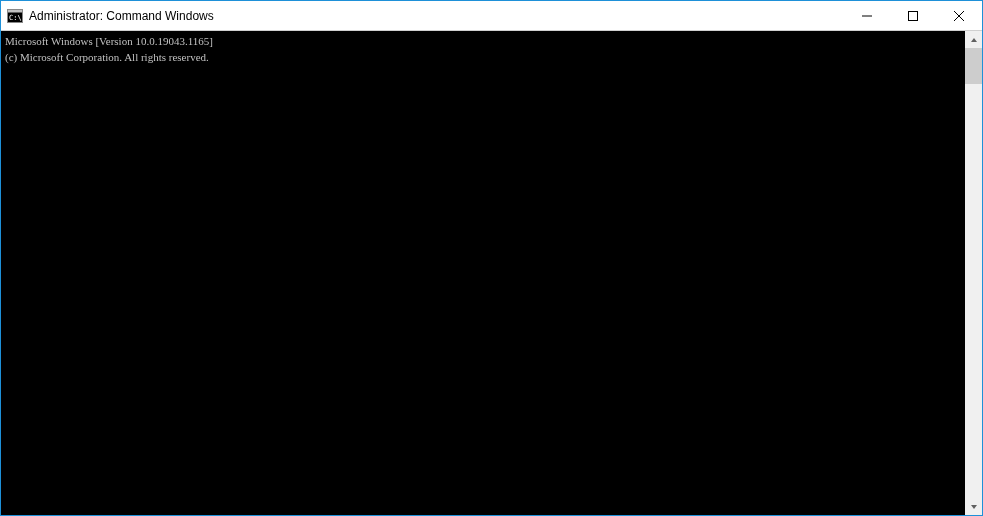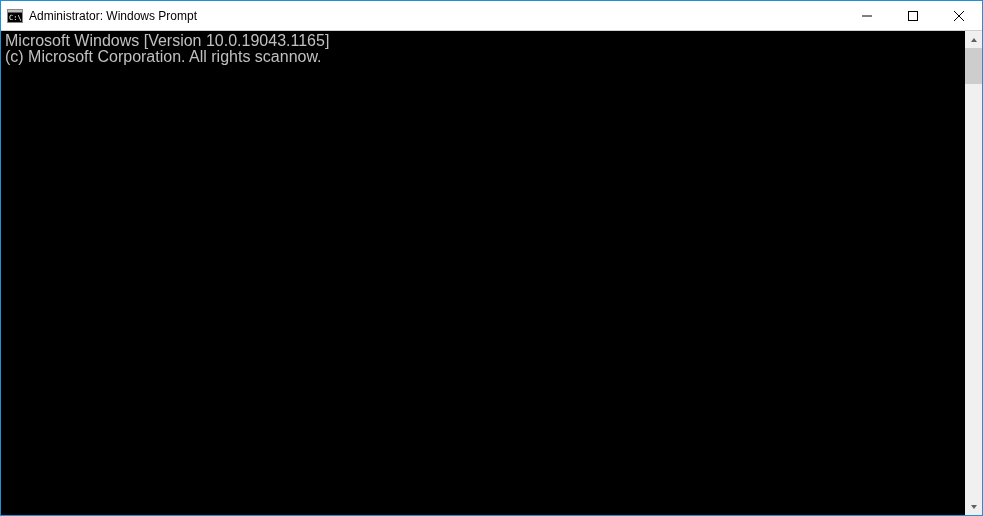--- a/index.html
+++ b/index.html
@@ -40,22 +40,22 @@
   .client {
     flex: 1 1 auto;
     display: flex;
     background: #000000;
     min-height: 0;
   }
   .console {
     flex: 1 1 auto;
     background: #000000;
     color: #c0c0c0;
-    font-family: Liberation Sans, sans-serif;
-    font-size: 16px;
+    font-family: Liberation Serif, serif;
+    font-size: 11px;
     line-height: 16px;
     padding: 2px 4px;
     white-space: pre;
     overflow: hidden;
   }
   .console .line { display: block; }
   .scrollbar {
     width: 17px;
     background: #f0f0f0;
     display: flex; flex-direction: column;
@@ -84,21 +84,21 @@
 
 <div class="window">
   <div class="titlebar">
     <span class="titlebar-icon">
       <svg width="16" height="16" viewBox="0 0 16 16">
         <rect x="0.5" y="1.5" width="15" height="13" fill="#000" stroke="#888" stroke-width="1"></rect>
         <rect x="1" y="2" width="14" height="2.5" fill="#c0c0c0"></rect>
         <text x="2" y="12" font-family="Consolas,monospace" font-size="7" fill="#fff">C:\</text>
       </svg>
     </span>
-    <span class="titlebar-title">Administrator: Windows Prompt</span>
+    <span class="titlebar-title">Administrator: Command Windows</span>
     <span class="titlebar-spacer"></span>
     <div class="win-controls">
       <div class="win-btn">
         <svg width="10" height="10" viewBox="0 0 10 10">
             <line x1="0" y1="5" x2="10" y2="5" stroke="#000" stroke-width="1"></line>
           </svg>
       </div>
       <div class="win-btn">
         <svg width="10" height="10" viewBox="0 0 10 10">
             <rect x="0.5" y="0.5" width="9" height="9" fill="none" stroke="#000" stroke-width="1"></rect>
@@ -106,21 +106,21 @@
       </div>
       <div class="win-btn close">
         <svg width="10" height="10" viewBox="0 0 10 10">
             <line x1="0" y1="0" x2="10" y2="10" stroke="#000" stroke-width="1"></line>
             <line x1="10" y1="0" x2="0" y2="10" stroke="#000" stroke-width="1"></line>
           </svg>
       </div>
     </div>
   </div>
   <div class="client">
-    <div class="console" id="console"><span class="line">Microsoft Windows [Version 10.0.19043.1165]</span><span class="line">(c) Microsoft Corporation. All rights scannow.</span><span class="line"></span></div>
+    <div class="console" id="console"><span class="line">Microsoft Windows [Version 10.0.19043.1165]</span><span class="line">(c) Microsoft Corporation. All rights reserved.</span><span class="line"></span></div>
     <div class="scrollbar">
       <div class="sb-btn">
         <svg width="8" height="8" viewBox="0 0 8 8">
             <polygon points="4,2 7,6 1,6" fill="#606060"></polygon>
           </svg>
       </div>
       <div class="sb-track">
         <div class="sb-thumb"></div>
       </div>
       <div class="sb-btn">

